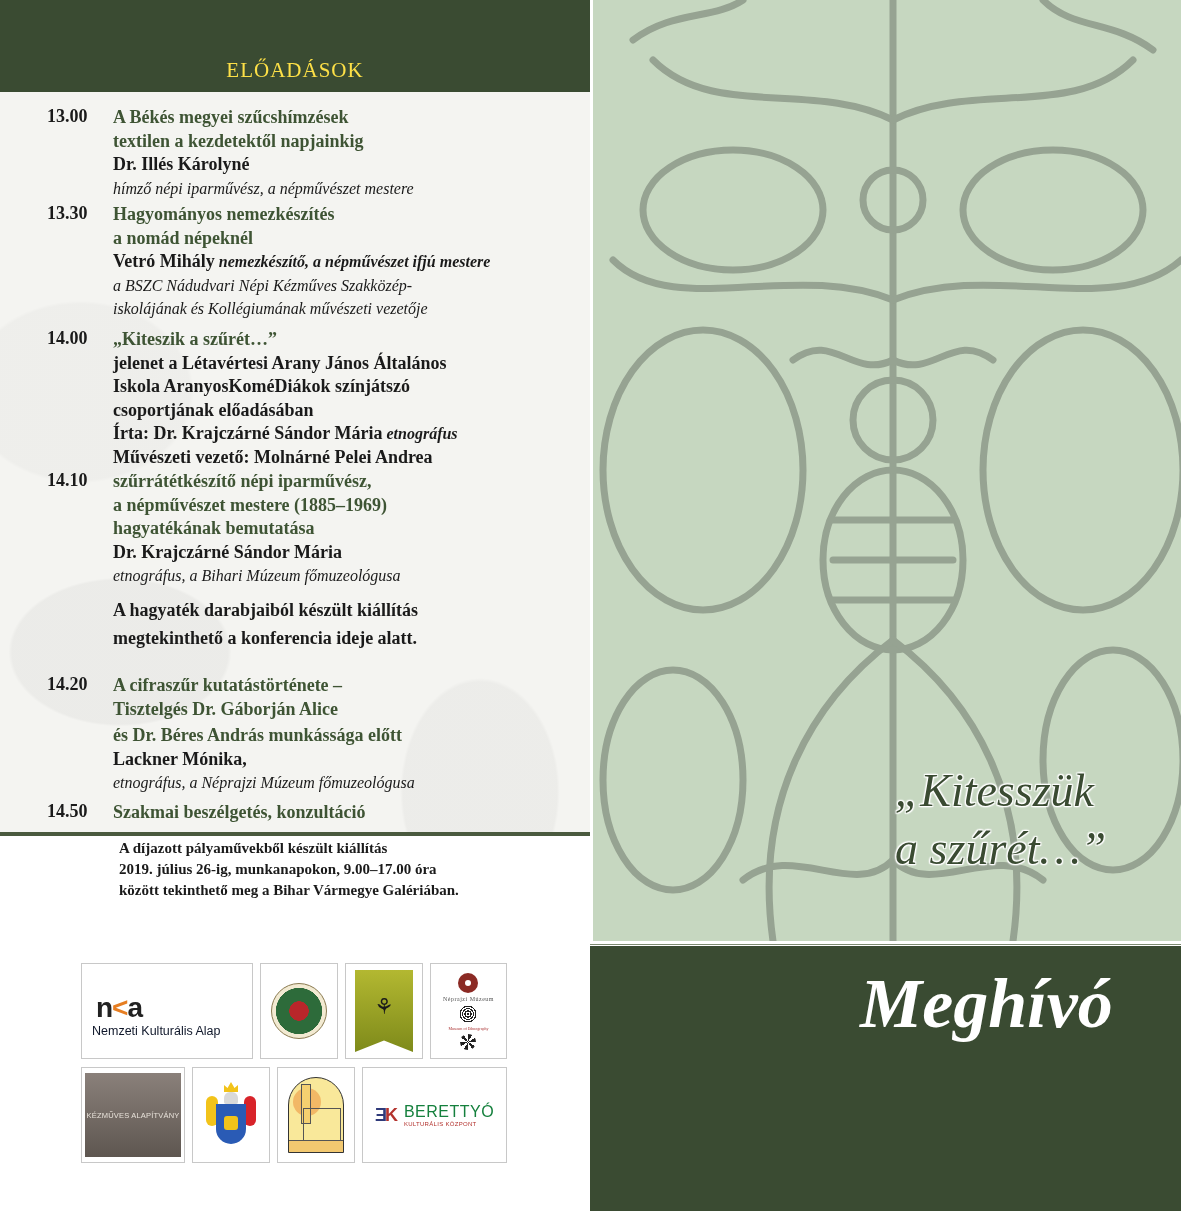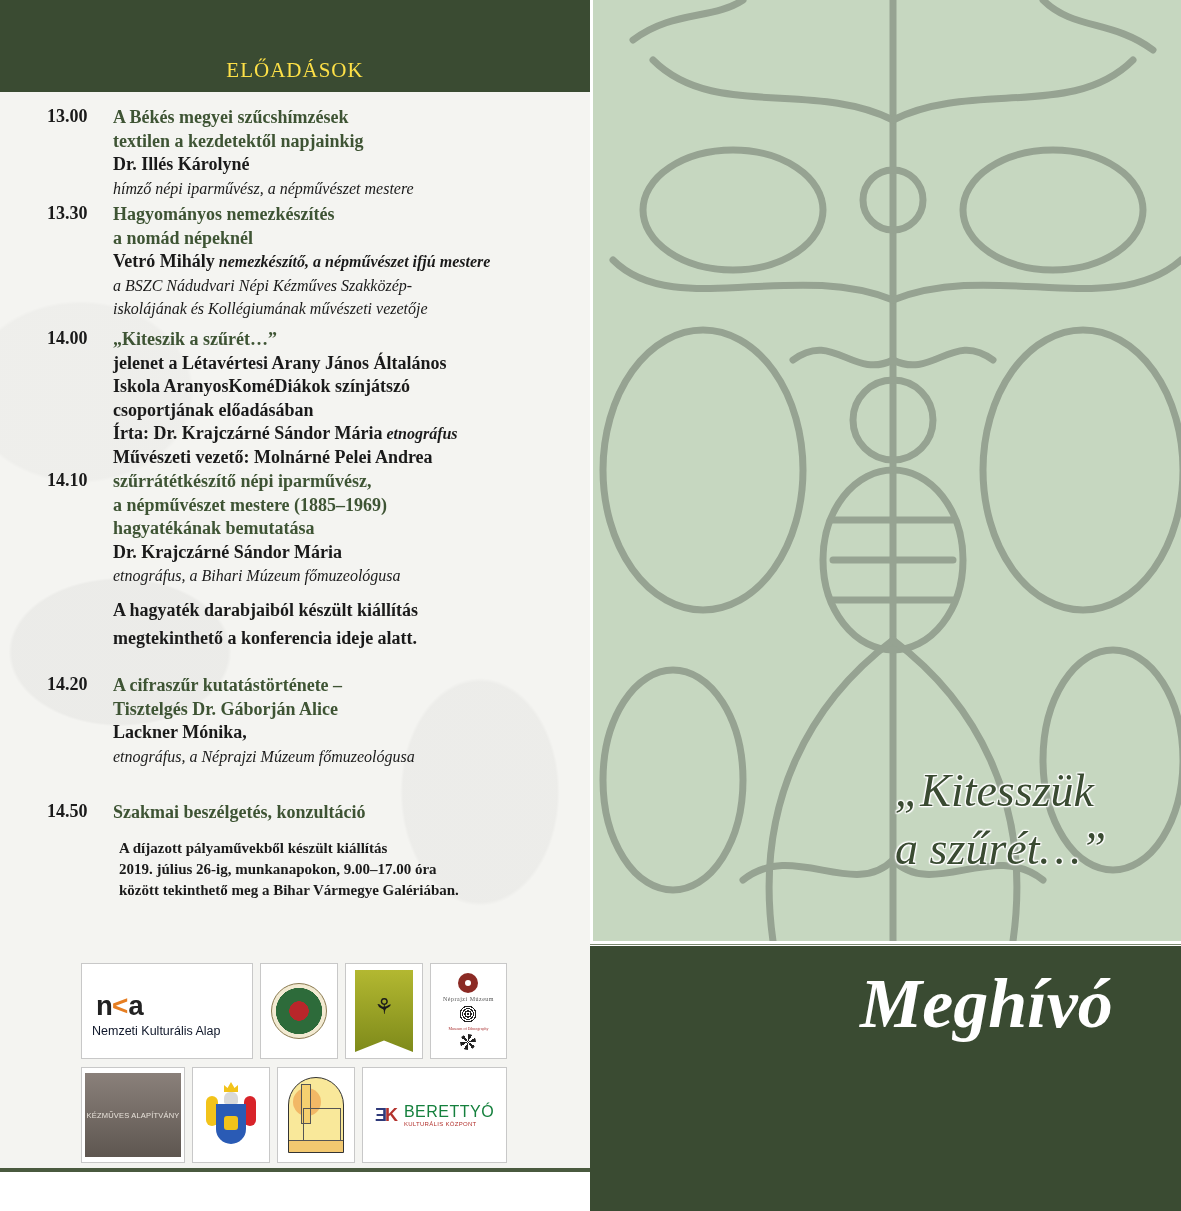--- a/index.html
+++ b/index.html
@@ -7,21 +7,21 @@
   body { position: relative; font-family: "Liberation Serif", "DejaVu Serif", serif; }
 
   
   .left-panel { position: absolute; left: 0; top: 0; width: 590px; height: 1211px; background: #ffffff; }
   .header-band { position: absolute; left: 0; top: 0; width: 590px; height: 92px; background: #3a4b32; }
   .header-title {
     position: absolute; left: 0; top: 58px; width: 590px; text-align: center;
     color: #fde047; font-size: 21px; letter-spacing: 1px; font-weight: normal;
   }
   .program-area {
-    position: absolute; left: 0; top: 92px; width: 590px; height: 1080px;
+    position: absolute; left: 0; top: 92px; width: 590px; height: 744px;
     background:
       radial-gradient(ellipse 180px 120px at 120px 560px, rgba(0,0,0,0.035) 0, rgba(0,0,0,0.035) 60%, transparent 62%),
       radial-gradient(ellipse 140px 200px at 480px 700px, rgba(0,0,0,0.03) 0, rgba(0,0,0,0.03) 55%, transparent 57%),
       radial-gradient(ellipse 200px 160px at 80px 300px, rgba(0,0,0,0.025) 0, rgba(0,0,0,0.025) 55%, transparent 57%),
       #f4f4f1;
   }
   .program-area::after {
     content: ""; position: absolute; left: 0; right: 0; bottom: 0; height: 4px; background: #4a5a3f;
   }
   .entry { position: absolute; left: 0; width: 590px; }
@@ -37,21 +37,21 @@
   .note {
     position: absolute; left: 119px; top: 838px; width: 460px;
   }
   .note .ln { font-size: 15px; line-height: 21px; font-weight: bold; color: #1a1a1a; }
 
   
   .logo-box {
     position: absolute; background: #ffffff; border: 1.5px solid #c8c8c8;
     display: flex; align-items: center; justify-content: center; overflow: hidden;
   }
-  .nka-mark { position: absolute; left: 14px; top: 28px; font-family: Liberation Mono, monospace; font-size: 28px; font-weight: bold; color: #222; letter-spacing: -1px; }
+  .nka-mark { position: absolute; left: 14px; top: 28px; font-family: Liberation Sans, sans-serif; font-size: 28px; font-weight: bold; color: #222; letter-spacing: -1px; }
   .nka-mark .k { color: #e67e22; }
   .nka-sub { position: absolute; left: 10px; top: 60px; font-family: "Liberation Sans", sans-serif; font-size: 12.5px; color: #0f172a; white-space: nowrap; }
   .round-seal { width: 56px; height: 56px; border-radius: 50%; background: radial-gradient(circle, #b8262a 0 25%, #2d6b3a 26% 60%, #f2ead2 61% 100%); border: 1px solid #8a7a50; }
   .banner { width: 58px; height: 82px; background: linear-gradient(#b3b831, #7e8a1a); clip-path: polygon(0 0,100% 0,100% 100%,50% 86%,0 100%); display:flex; align-items:center; justify-content:center; }
   .banner span { font-size: 22px; color: #1a1a1a; margin-top: -8px; }
   .nep-wrap { display: flex; flex-direction: column; align-items: center; gap: 3px; }
   .nep-dot { width: 20px; height: 20px; border-radius: 50%; background: #8b2a24; position: relative; }
   .nep-dot::after { content:""; position:absolute; left:7px; top:7px; width:6px; height:6px; border-radius:50%; background:#fff; }
   .nep-name { font-size: 6px; letter-spacing: 0.5px; color: #555; white-space: nowrap; }
   .nep-spiral { width: 18px; height: 18px; border-radius: 50%; background: repeating-radial-gradient(circle, #222 0 1.2px, #fff 1.2px 2.4px); }
@@ -155,20 +155,21 @@
         <span class="ln black" style="margin-top:8px;line-height:28px">A hagyaték darabjaiból készült kiállítás</span>
         <span class="ln black" style="line-height:28px">megtekinthető a konferencia ideje alatt.</span>
       </div>
     </div>
 
     <div class="entry" style="top:582px">
       <span class="time">14.20</span>
       <div class="body">
         <span class="ln green">A cifraszűr kutatástörténete –</span>
         <span class="ln green">Tisztelgés Dr. Gáborján Alice</span>
+        <span class="ln green" style="margin-top:3px">és Dr. Béres András munkássága előtt</span>
         <span class="ln black">Lackner Mónika,</span>
         <span class="ln ital">etnográfus,  a Néprajzi Múzeum főmuzeológusa</span>
       </div>
     </div>
 
     <div class="entry" style="top:709px">
       <span class="time">14.50</span>
       <div class="body">
         <span class="ln green">Szakmai beszélgetés, konzultáció</span>
       </div>

